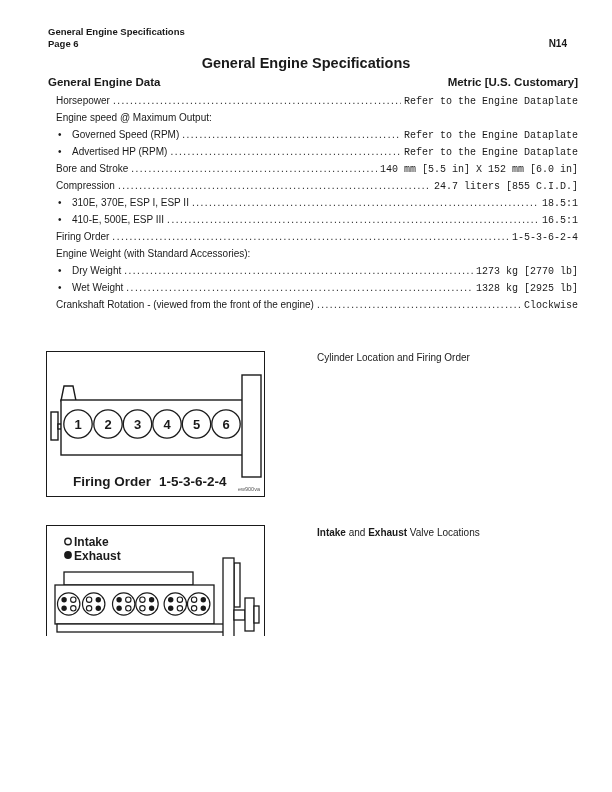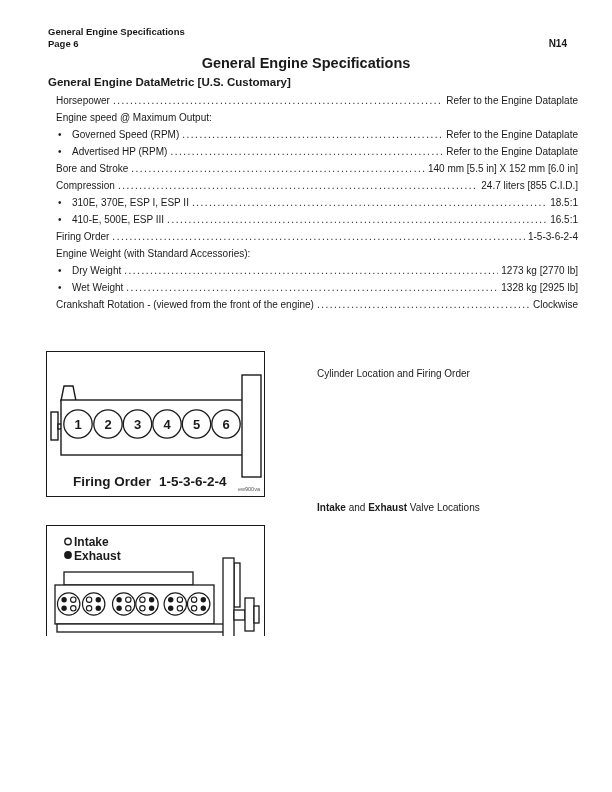--- a/index.html
+++ b/index.html
@@ -9,37 +9,37 @@
 
   .page-header{position:absolute;top:26px;left:48px;right:45px;display:flex;
                justify-content:space-between;align-items:flex-start;}
   .header-left{font-size:9.5px;font-weight:bold;line-height:11.5px;}
   .header-right{font-size:10px;font-weight:bold;padding-top:11.5px;}
 
   .main-title{position:absolute;top:55px;left:0;width:100%;text-align:center;
               font-size:14.5px;font-weight:bold;}
 
   .col-headers{position:absolute;top:76px;left:48px;right:34px;display:flex;
-               font-size:11.5px;font-weight:bold;}
+               justify-content:space-between;font-size:11.5px;font-weight:bold;}
 
   .specs{position:absolute;top:92px;left:48px;right:34px;}
   .spec-row{display:flex;align-items:baseline;height:17px;line-height:17px;font-size:10px;padding-left:8px;}
   .spec-row.indent{padding-left:10px;}
   .bullet{flex:none;width:14px;}
   .spec-label{flex:none;white-space:nowrap;}
   .spec-dots{flex:1 1 auto;overflow:hidden;white-space:nowrap;letter-spacing:1.5px;
              margin:0 3px;color:#222;}
-  .spec-value{flex:none;white-space:nowrap;}
+  .spec-value{flex:none;white-space:nowrap;font-family:Liberation Mono, monospace;}
 
   .figure-box{position:absolute;background:#fff;border:1.5px solid #1a1a1a;box-sizing:border-box;}
   .fig1{left:46px;top:351px;width:219px;height:146px;}
   .fig2{left:46px;top:525px;width:219px;height:147px;}
   .fig-caption{position:absolute;left:317px;font-size:10px;}
-  .cap1{top:368px;}
-  .cap2{top:502px;}
+  .cap1{top:352px;}
+  .cap2{top:527px;}
   svg{display:block;}
   svg text{font-family:"Liberation Sans","DejaVu Sans",sans-serif;}
 </style>
 </head>
 <body>
 
 <div class="page">
 
   <div class="page-header">
     <div class="header-left">

